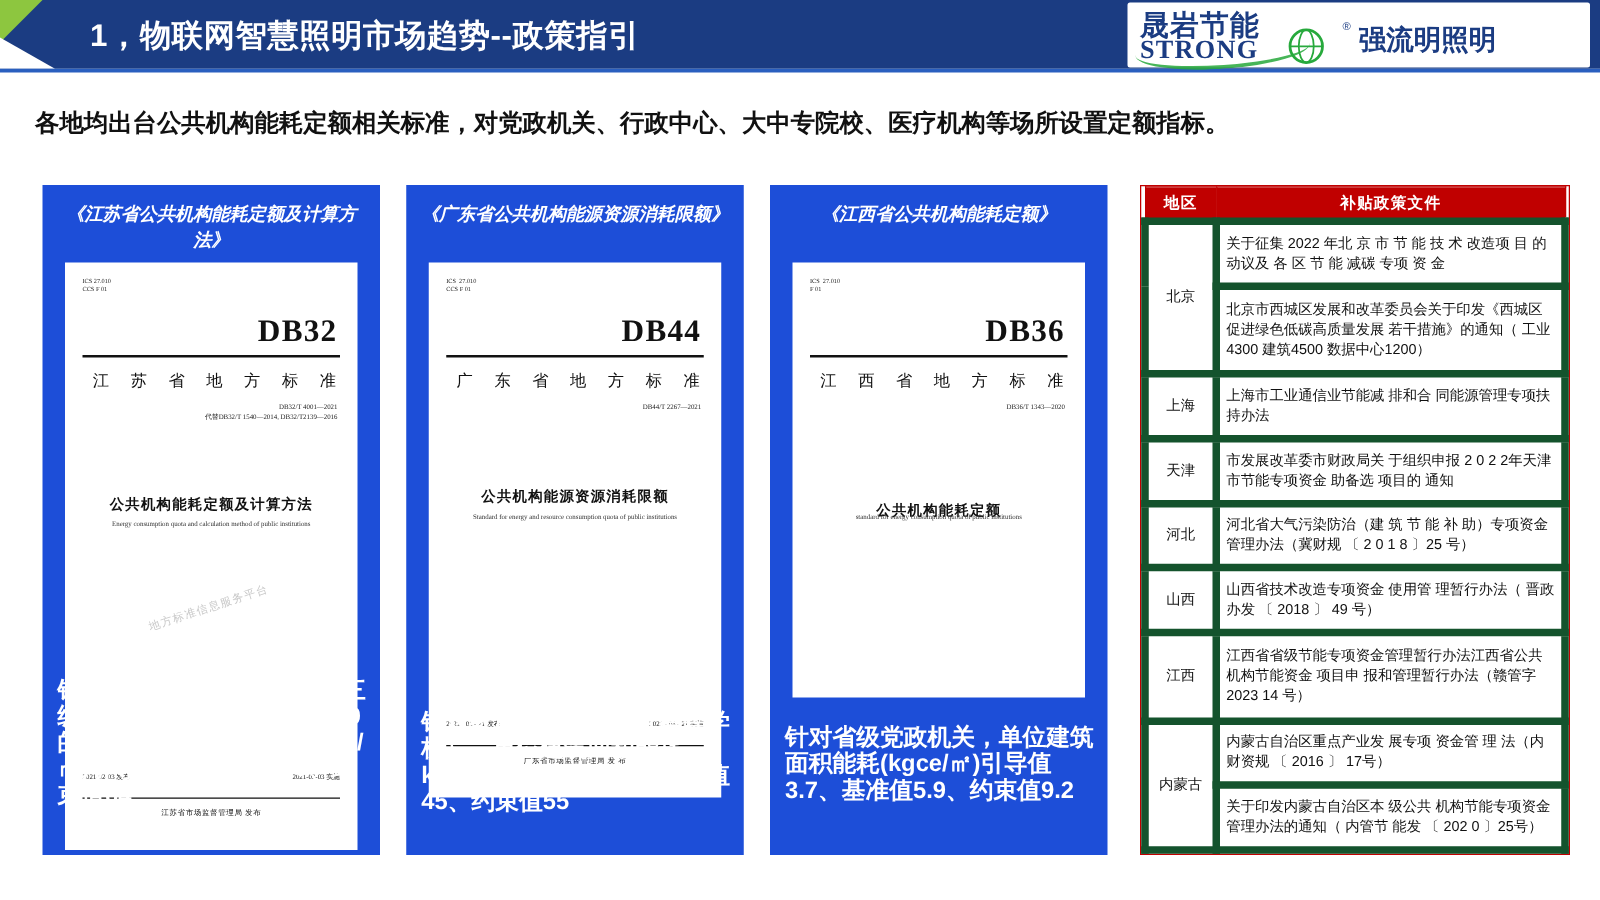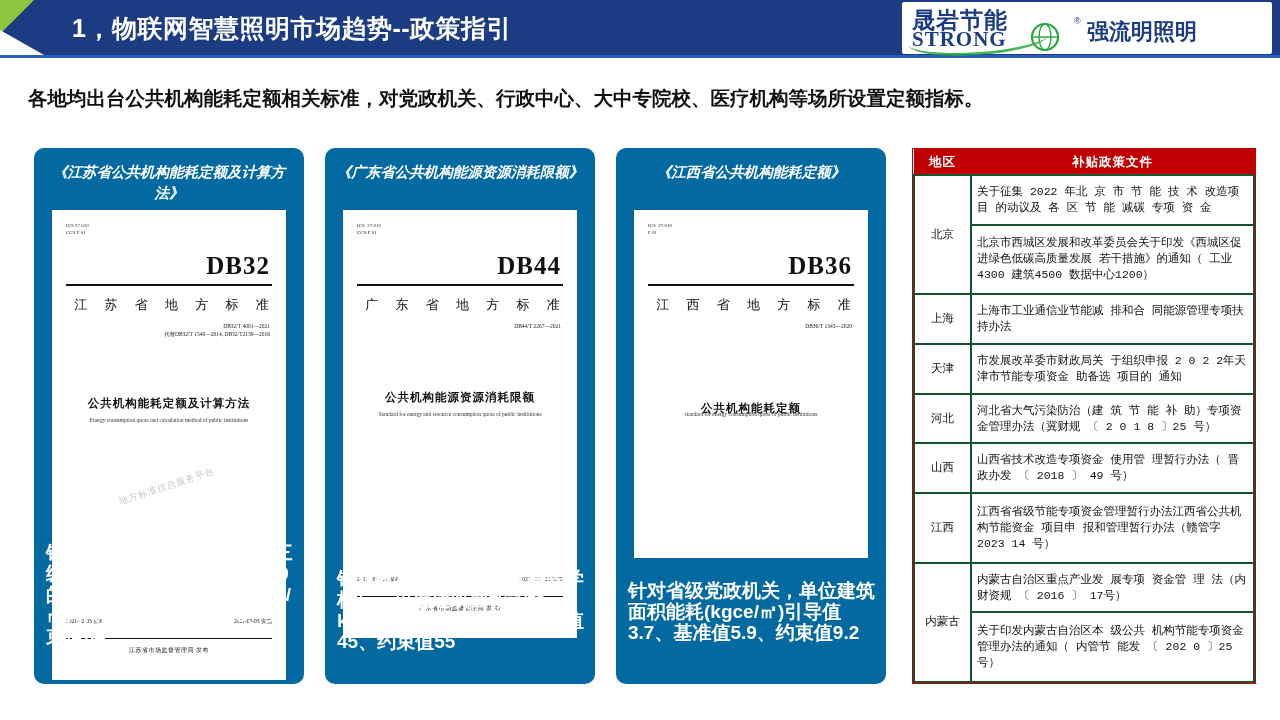--- a/index.html
+++ b/index.html
@@ -131,22 +131,22 @@
     letter-spacing: 0px;
     white-space: nowrap;
   }
 
   
   .card {
     position: absolute;
     top: 148px;
     width: 270px;
     height: 536px;
-    background: #0369a1;
-    border-radius: 10px;
+    background: #1d4ed8;
+    border-radius: 0;
   }
   #card-1 { left: 34px; }
   #card-2 { left: 325px; }
   #card-3 { left: 616px; }
 
   .card-title {
     position: absolute;
     top: 14px;
     left: 10px;
     width: 250px;
@@ -296,27 +296,26 @@
   table.policy th {
     background: #c00000;
     color: #ffffff;
     font-size: 12.5px;
     font-weight: bold;
     height: 22px;
     border: 1px solid #c00000;
     letter-spacing: 1px;
   }
   table.policy td {
-    border: 2px solid #14532d;
+    border: 6px solid #14532d;
     font-size: 11.5px;
     color: #111111;
     line-height: 16px;
     padding: 3px 5px;
     vertical-align: middle;
-    font-family: Liberation Mono, monospace;
   }
   td.region {
     width: 54px;
     text-align: center;
     font-size: 12.5px;
   }
   td.policy-text {
     text-align: left;
   }
 </style>

